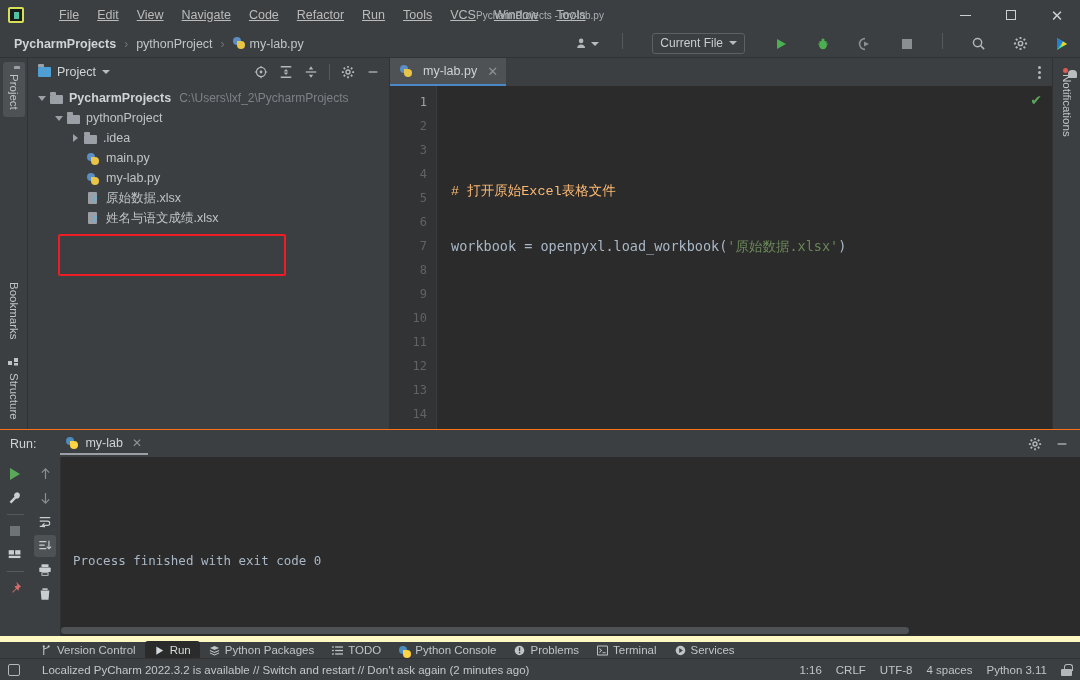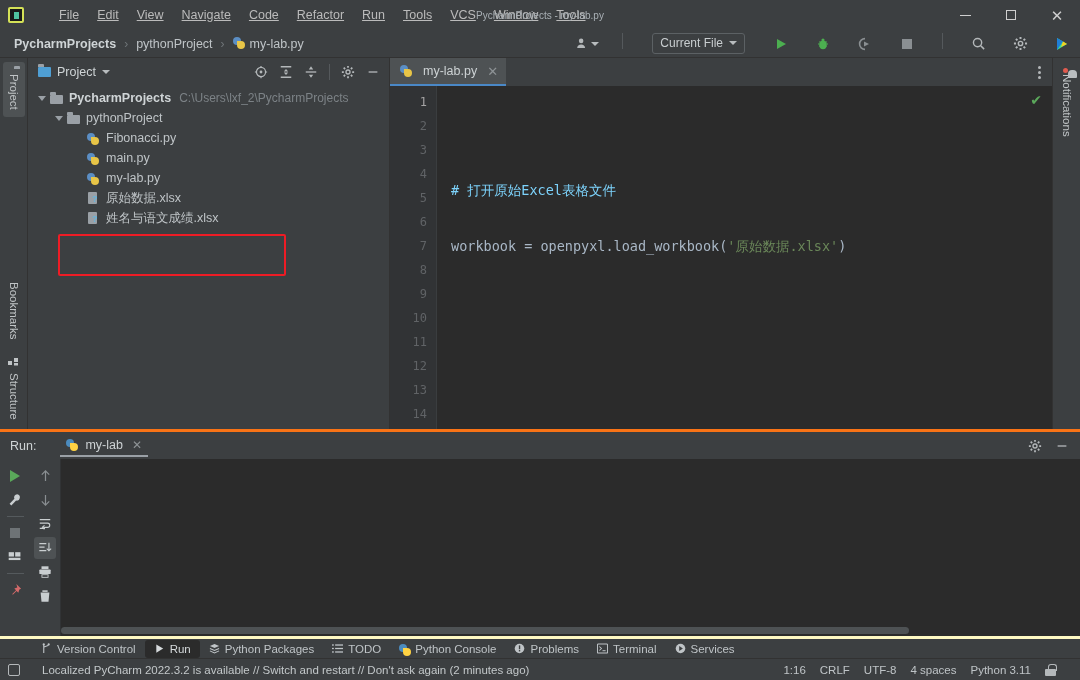--- a/index.html
+++ b/index.html
@@ -267,30 +267,30 @@
   .gutter .ln { height: 24px; line-height: 24px; }
   .gutter .ln.cur { color: #a4a3a3; }
   .code {
     flex: 1 1 auto; padding-top: 4px; padding-left: 14px;
     font-family: "DejaVu Sans Mono", monospace; font-size: 13.5px;
     color: #a9b7c6; overflow: hidden; white-space: pre;
     border-left: 1px solid #3a3d3f;
   }
   .code .cl { height: 24px; line-height: 24px; }
   .k  { color: #cc7832; }
-  .cm { color: #7dd3fc; }
+  .cm { color: #fdba74; font-family: Liberation Mono, monospace; }
   .st { color: #6a8759; }
   .df { color: #a9b7c6; }
   .checkmark { position:absolute; right:10px; top:6px; color:#5ba85b; font-size:14px; }
 
   
   .run-panel {
     flex: 0 0 207px; height: 207px;
     background: #3c3f41; display: flex; flex-direction: column;
-    border-top: 3px solid #f97316;
+    border-top: 1px solid #f97316;
   }
   .run-header {
     height: 27px; flex: 0 0 27px; display: flex; align-items: center;
     padding: 0 6px 0 10px; gap: 10px;
   }
   .run-label { font-size: 12.5px; color: #cfd4d6; }
   .run-tab {
     display: flex; align-items: center; gap: 6px;
     font-size: 12.5px; color: #cdd2d4; padding: 3px 6px;
     border-bottom: 2px solid #9aa0a6; margin-left: 14px;
@@ -335,33 +335,33 @@
   .console .cline { height: 24px; line-height: 24px; }
   .hscroll {
     position:absolute; left:0; right:10px; bottom:2px; height:7px;
   }
   .hscroll i { display:block; width:84%; height:7px; background:#4e5254; border-radius:4px; }
 
   
   .toolbar-bottom {
     height: 22px; flex: 0 0 22px; background: #3c3f41;
     display: flex; align-items: center; padding-left: 32px;
-    border-top: 3px solid #fef9c3;
+    border-top: 6px solid #fef9c3;
   }
   .bbtn {
     display:flex; align-items:center; gap:5px;
     font-size: 11.5px; color: #bfc4c7; padding: 3px 9px; border-radius:3px;
     white-space: nowrap;
   }
   .bbtn.active { background:#2b2b2b; color:#d6dadc; }
   .bic { width:11px; height:11px; position:relative; display:inline-block; flex:0 0 11px;}
 
   .statusbar {
     height: 22px; flex: 0 0 22px; background: #3c3f41;
-    display: flex; align-items: center; padding: 0 24px 0 8px;
+    display: flex; align-items: center; padding: 0 8px 0 8px;
     font-size: 11.5px; color: #bfc4c7; border-top: 1px solid #323232;
   }
   .sb-msg { color: #c3c8ca; margin-left: 22px; }
   .sb-right { margin-left: auto; display: flex; align-items: center; gap: 14px; }
   .lock-ic { width:11px;height:12px;position:relative; }
   .lock-ic::before{content:"";position:absolute;left:0;bottom:0;width:11px;height:7px;background:#b4b8ba;border-radius:1px;}
   .lock-ic::after{content:"";position:absolute;left:3px;top:0;width:7px;height:6px;border:1.5px solid #b4b8ba;border-bottom:none;border-radius:3px 3px 0 0;}
   .sb-lefticon { width:12px;height:12px;border:1.5px solid #b4b8ba;border-radius:2px;position:relative; }
 </style>
 </head>
@@ -546,23 +546,26 @@
           <span class="tname bold">PycharmProjects</span>
           <span class="tpath">C:\Users\lxf_2\PycharmProjects</span>
         </div>
         <div class="trow" style="padding-left:25px">
           <span class="twist open">
               <i></i>
             </span>
           <span class="ic folder"></span>
           <span class="tname">pythonProject</span>
         </div>
-        <div class="trow" style="padding-left:58px">
-          <span class="ic py"></span>
-          <span class="tname">Fibonacci.py</span>
+        <div class="trow" style="padding-left:42px">
+          <span class="twist">
+              <i></i>
+            </span>
+          <span class="ic folder"></span>
+          <span class="tname">.idea</span>
         </div>
         <div class="trow" style="padding-left:58px">
           <span class="ic py"></span>
           <span class="tname">main.py</span>
         </div>
         <div class="trow" style="padding-left:58px">
           <span class="ic py"></span>
           <span class="tname">my-lab.py</span>
         </div>
         <div class="trow" style="padding-left:58px">
@@ -724,20 +727,21 @@
         <div class="tbtn">
           <svg width="14" height="14" viewBox="0 0 16 16">
               <path d="M5 1.5h6v1.8H5z" fill="#c9ced0"></path>
               <path d="M3 4h10l-1 10.5H4z" fill="#c9ced0"></path>
             </svg>
         </div>
       </div>
 
       <div class="console">
         <div class="cline">&nbsp;</div>
+        <div class="cline">Process finished with exit code 0</div>
         <div class="hscroll"><i></i></div>
       </div>
     </div>
   </div>
 
   <div class="toolbar-bottom">
     <div class="bbtn">
       <span class="bic">
         <svg width="11" height="11" viewBox="0 0 12 12">
             <path d="M3 1v10M3 5c0-2 5-1 5-3" stroke="#bfc4c7" stroke-width="1.2" fill="none"></path>

